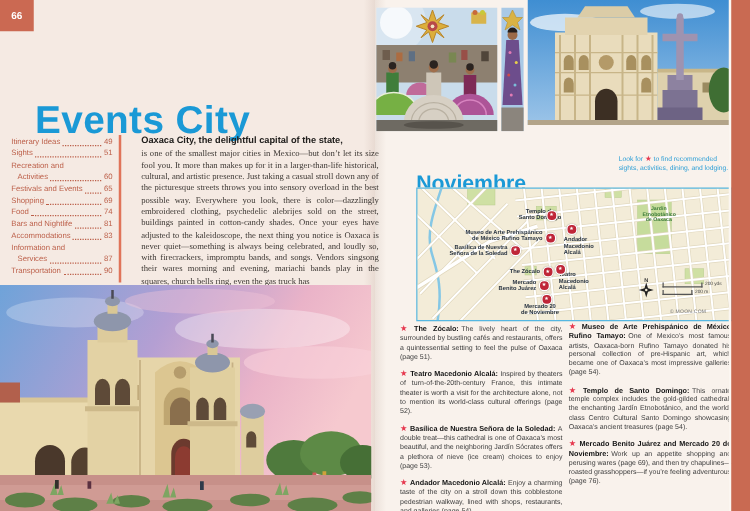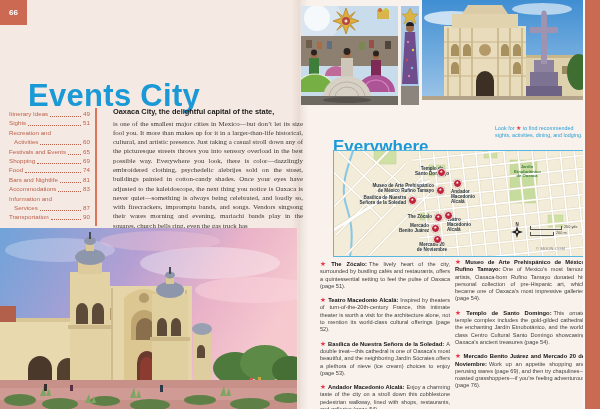--- a/index.html
+++ b/index.html
@@ -352,21 +352,21 @@
     <rect x="108" y="72" width="28" height="16" fill="#7c7292"></rect>
     <rect x="104" y="86" width="36" height="14" fill="#6d6384"></rect>
     <rect x="119" y="14" width="6" height="50" fill="#9e93b0"></rect>
     <rect x="108" y="27" width="28" height="6" fill="#9e93b0"></rect>
     <circle cx="122" cy="13" r="2.5" fill="#9e93b0"></circle>
     <ellipse cx="157" cy="72" rx="12" ry="18" fill="#3f6e33"></ellipse>
     <rect y="96" width="162" height="4" fill="#b3a489"></rect>
   </svg>
 </div>
 
-<h2 class="abs hl-head">Everywhere</h2>
+<h2 class="abs hl-head">Noviembre</h2>
 
 <div class="abs lookfor">
   <span>Look for</span>
   <span class="lf-star">★</span>
   <span>to find recommended sights, activities, dining, and lodging.</span>
 </div>
 
 <div class="abs map">
   <svg class="mapbg" viewBox="0 0 251 105" preserveAspectRatio="none">
     <rect width="251" height="105" fill="#f3ecd8"></rect>

